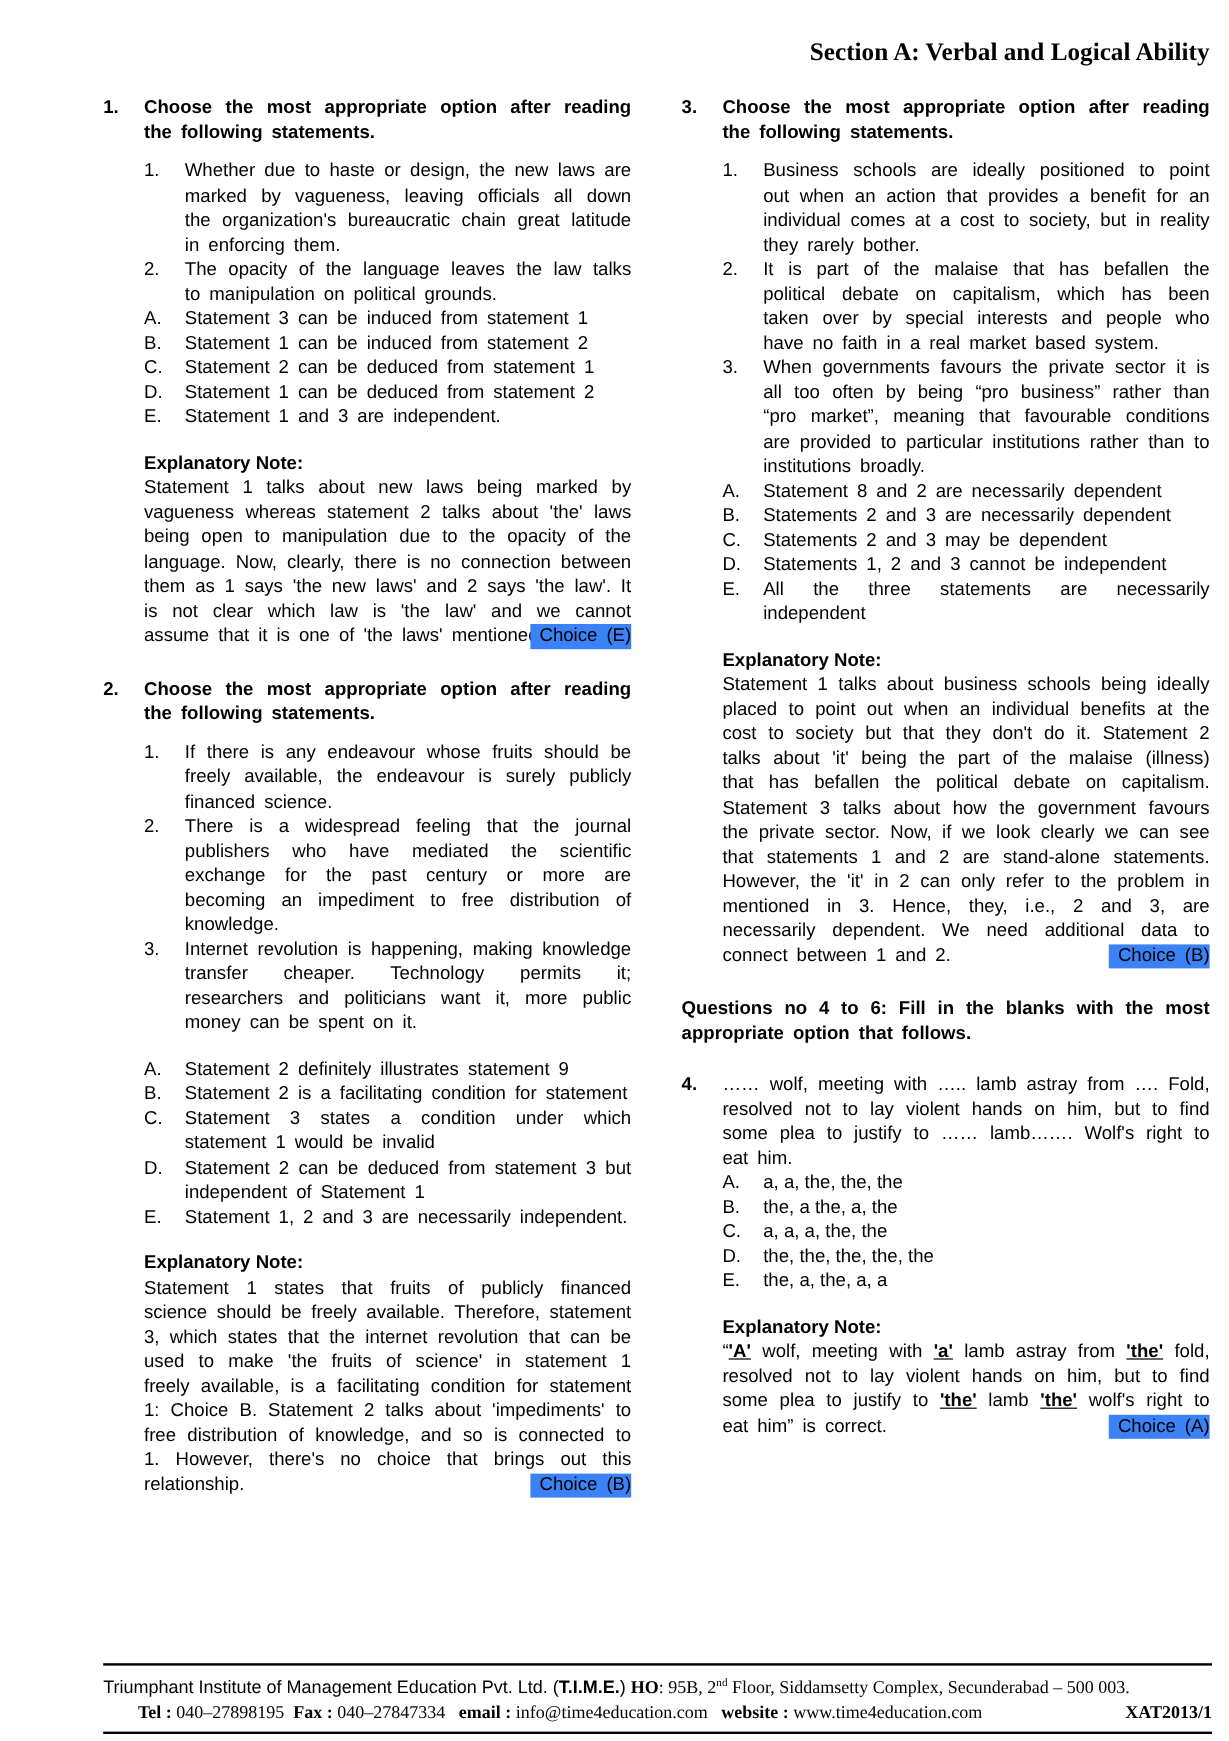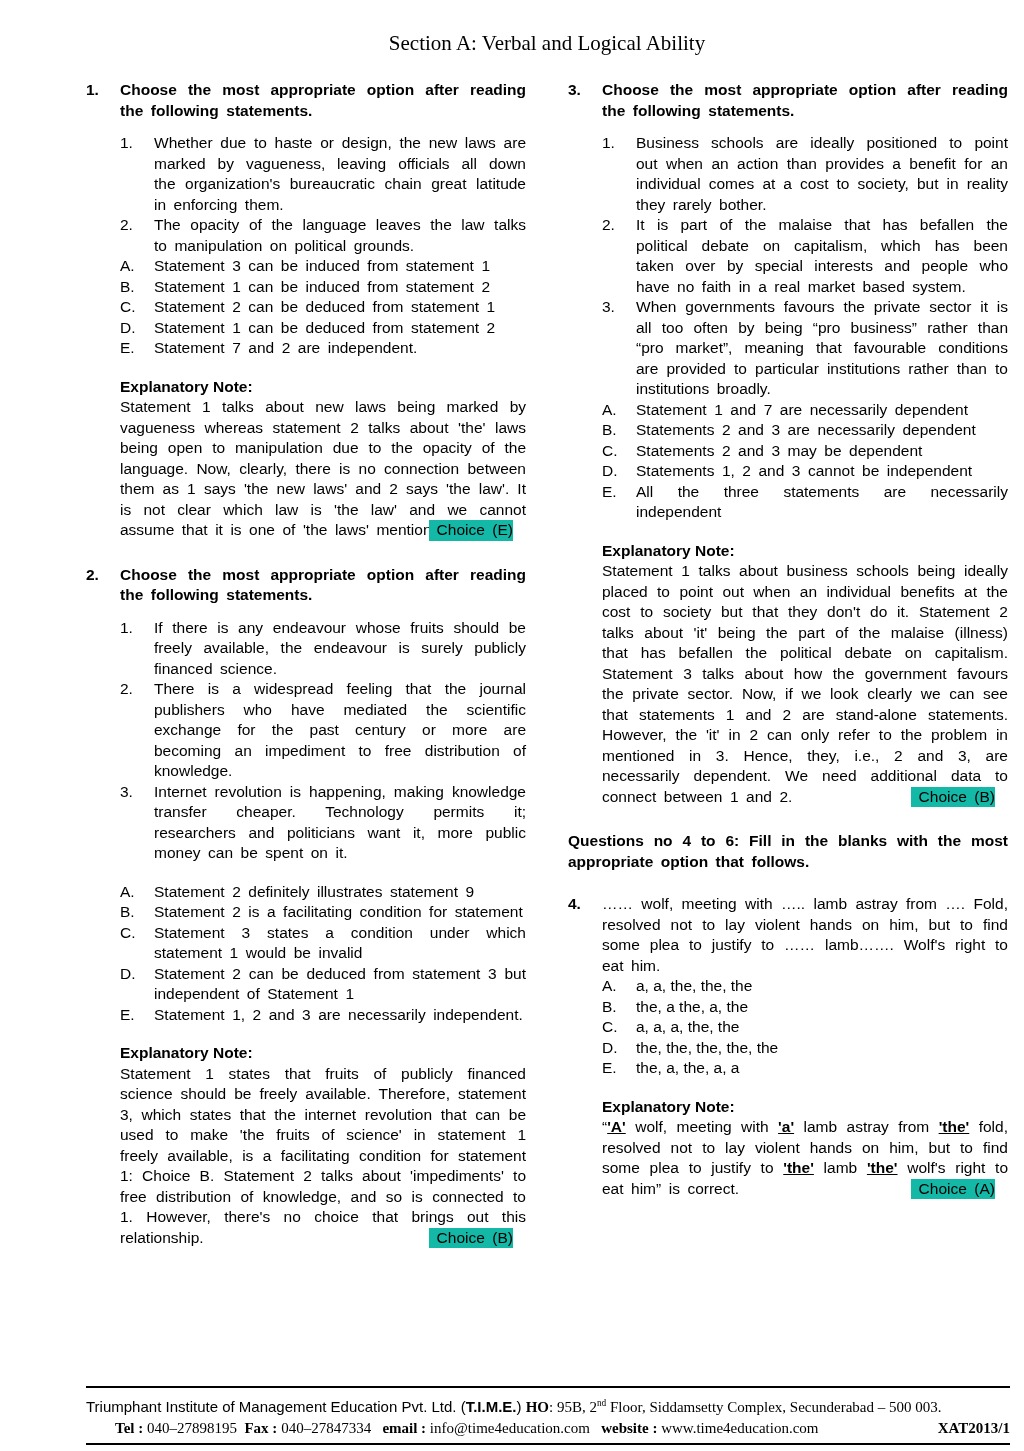--- a/index.html
+++ b/index.html
@@ -5,41 +5,41 @@
   * { margin:0; padding:0; box-sizing:border-box; }
   html,body { background:#ffffff; }
   body {
     width:1024px; height:1451px; position:relative;
     color:#000; font-family:"Liberation Sans", sans-serif;
     font-size:15.5px; line-height:20.5px;
     overflow:hidden;
   }
   .page { padding:30px 16px 0 86px; }
   .doc-title {
-    font-family:"Liberation Serif", serif; font-weight:400;
-    font-size:21px; line-height:26px; text-align:center;
+    font-family:"Liberation Serif", serif; font-weight:700;
+    font-size:21px; line-height:26px; text-align:right;
     margin-bottom:24px;
   }
   .columns { display:flex; gap:42px; align-items:flex-start; }
   .col { width:440px; flex:none; }
   .jt { text-align:justify; word-spacing:3.2px; }
   .question { margin-bottom:24px; }
   .q-head { display:flex; font-weight:700; margin-bottom:12px; }
   .q-head.plain { font-weight:400; margin-bottom:0; }
   .q-num { flex:none; width:34px; }
   .q-text { flex:1; }
   .list { margin-left:34px; }
   .item { display:flex; }
   .marker { flex:none; width:34px; }
   .itext { flex:1; }
   .gap-top { margin-top:18px; }
   .note { margin-left:34px; margin-top:18px; }
   .note-label { font-weight:700; }
   .note-body { position:relative; }
-  .choice { position:absolute; right:13px; bottom:0; background:#14b8a6; padding-left:8px; }
+  .choice { position:absolute; right:0; bottom:0; background:#3b82f6; padding-left:8px; }
   .sec-head { font-weight:700; margin:16px 0 22px 0; }
   .footer {
     position:absolute; left:86px; right:14px; bottom:6px;
     font-family:"Liberation Serif", serif; font-size:15px; line-height:21px;
   }
   .footer-rule { border:none; border-top:2.5px solid #000; height:0; }
   .footer-rule.top { margin-bottom:5px; }
   .footer-rule.bottom { margin-top:4px; }
   .footer-line2 { display:flex; justify-content:space-between;margin-left:29px; }
   .footer-code { font-weight:700; }
@@ -83,21 +83,21 @@
           <div class="item">
               <span class="marker">C.</span>
               <span class="itext jt">Statement 2 can be deduced from statement 1</span>
             </div>
           <div class="item">
               <span class="marker">D.</span>
               <span class="itext jt">Statement 1 can be deduced from statement 2</span>
             </div>
           <div class="item">
               <span class="marker">E.</span>
-              <span class="itext jt">Statement 7 and 2 are independent.</span>
+              <span class="itext jt">Statement 1 and 3 are independent.</span>
             </div>
         </div>
         <div class="note">
           <div class="note-label">Explanatory Note:</div>
           <div class="note-body jt"><span>Statement 1 talks about new laws being marked by vagueness whereas statement 2 talks about 'the' laws being open to manipulation due to the opacity of the language. Now, clearly, there is no connection between them as 1 says 'the new laws' and 2 says 'the law'. It is not clear which law is 'the law' and we cannot assume that it is one of 'the laws' mentioned in 1.</span><span class="choice">Choice (E)</span></div>
         </div>
       </section>
 
       <section class="question">
         <div class="q-head">
@@ -151,35 +151,35 @@
     <div class="col">
 
       <section class="question">
         <div class="q-head">
           <span class="q-num">3.</span>
           <span class="q-text jt">Choose the most appropriate option after reading the following statements.</span>
         </div>
         <div class="list">
           <div class="item">
               <span class="marker">1.</span>
-              <span class="itext jt">Business schools are ideally positioned to point out when an action than provides a benefit for an individual comes at a cost to society, but in reality they rarely bother.</span>
+              <span class="itext jt">Business schools are ideally positioned to point out when an action that provides a benefit for an individual comes at a cost to society, but in reality they rarely bother.</span>
             </div>
           <div class="item">
               <span class="marker">2.</span>
               <span class="itext jt">It is part of the malaise that has befallen the political debate on capitalism, which has been taken over by special interests and people who have no faith in a real market based system.</span>
             </div>
           <div class="item">
               <span class="marker">3.</span>
               <span class="itext jt">When governments favours the private sector it is all too often by being “pro business” rather than “pro market”, meaning that favourable conditions are provided to particular institutions rather than to institutions broadly.</span>
             </div>
         </div>
         <div class="list">
           <div class="item">
               <span class="marker">A.</span>
-              <span class="itext jt">Statement 1 and 7 are necessarily dependent</span>
+              <span class="itext jt">Statement 8 and 2 are necessarily dependent</span>
             </div>
           <div class="item">
               <span class="marker">B.</span>
               <span class="itext jt">Statements 2 and 3 are necessarily dependent</span>
             </div>
           <div class="item">
               <span class="marker">C.</span>
               <span class="itext jt">Statements 2 and 3 may be dependent</span>
             </div>
           <div class="item">

